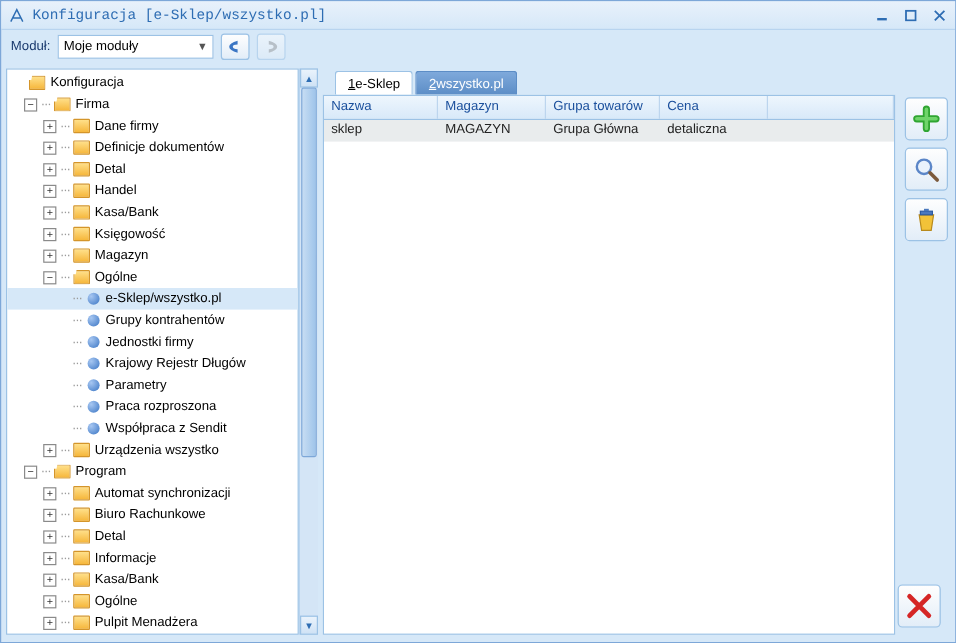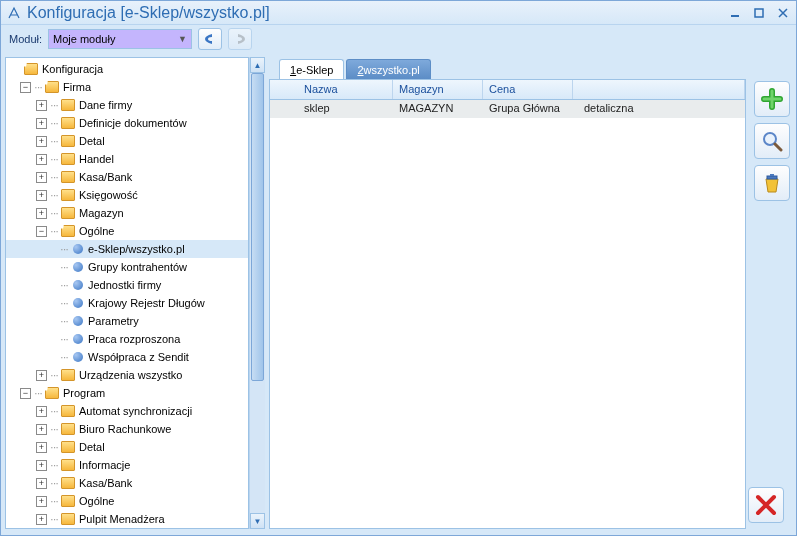--- a/index.html
+++ b/index.html
@@ -1,24 +1,24 @@
 <!DOCTYPE html>
 <html><head>
 <meta charset="utf-8">
 <style>
   * { box-sizing: border-box; margin: 0; padding: 0; font-family: Tahoma, sans-serif; font-size: 11px; }
   body { background: #d6e8f8; width: 797px; height: 536px; overflow: hidden; border: 1px solid #7da7d8; }
   .titlebar { height: 24px; background: linear-gradient(#e8f1fb,#d6e8f8); display: flex; align-items: center; padding: 0 6px; border-bottom: 1px solid #b8d4ef; }
   .title-icon { width: 14px; height: 14px; margin-right: 6px; color: #2e6db3; }
-  .title-text { color: #2e6db3; flex: 1; font-size: 16px; }
+  .title-text { color: #2e6db3; flex: 1; font-size: 12px; font-family: Liberation Mono, monospace; }
   .win-btns { display: flex; gap: 10px; }
   .win-btn { width: 14px; height: 14px; display:flex; align-items:center; justify-content:center; color: #2e6db3; cursor: pointer; }
   .toolbar { height: 28px; display:flex; align-items:center; padding: 0 8px; gap: 6px; }
   .toolbar-label { color: #1a3a6e; }
-  .dropdown { width: 144px; height: 20px; background: #c4b5fd; border: 1px solid #9cc2e5; display:flex; align-items:center; padding: 0 4px; justify-content: space-between; }
+  .dropdown { width: 130px; height: 20px; background: #ffffff; border: 1px solid #9cc2e5; display:flex; align-items:center; padding: 0 4px; justify-content: space-between; }
   .dropdown span.dd-arrow { color:#555; font-size:9px; }
   .tb-btn { width: 24px; height: 22px; background: linear-gradient(#fefefe,#e2edf8); border:1px solid #9cc2e5; border-radius:3px; display:flex; align-items:center; justify-content:center; }
   .tb-btn.disabled { opacity:.5; }
   .content { display:flex; height: calc(100% - 52px); padding: 4px 6px 6px 4px; gap: 4px; }
   .left-panel { width: 260px; display:flex; }
   .tree-wrap { flex:1; background:#fff; border:1px solid #9cc2e5; overflow:hidden; position:relative; }
   .tree { padding: 2px 0; }
   .tree-node { display:flex; align-items:center; height:18px; padding-left: 4px; white-space:nowrap; cursor:default; }
   .tree-node.selected { background:#d6e8f8; }
   .toggle { width:11px; height:11px; border:1px solid #8a8a8a; display:inline-flex; align-items:center; justify-content:center; margin-right:3px; font-size:9px; line-height:1; color:#333; background:#fff; }
@@ -36,21 +36,21 @@
   .tabs { display:flex; height:22px; align-items:flex-end; padding-left:10px; gap:0; }
   .tab { height:20px; padding: 0 10px; display:flex; align-items:center; border:1px solid #9cc2e5; border-bottom:none; border-radius:3px 3px 0 0; background:#fff; margin-right:2px; }
   .tab.inactive { background: linear-gradient(#7ea9db,#5c8dc6); color:#fff; border-color:#5c8dc6; }
   .tab .underline { text-decoration: underline; }
   .grid-wrap { flex:1; background:#fff; border:1px solid #9cc2e5; margin-right: 44px; }
   .grid-header { display:flex; height:20px; background: linear-gradient(#eef6fd,#d8e9f9); border-bottom:1px solid #9cc2e5; }
   .grid-header .col { border-right:1px solid #bcd5ee; padding:3px 6px; color:#1a4f9c; }
   .grid-row { display:flex; height:18px; }
   .grid-row.sel { background:#e9eced; }
   .grid-row .col { border-right:1px solid transparent; padding:2px 6px; color:#222; }
-  .col.c1 { width:95px;margin-left:28px; } .col.c2 { width:90px; } .col.c3 { width:95px; } .col.c4 { width:90px; } .col.c5 { flex:1; }
+  .col.c1 { width:95px; } .col.c2 { width:90px; } .col.c3 { width:95px; } .col.c4 { width:90px; } .col.c5 { flex:1; }
   .side-btns { position:absolute; right:0; top:24px; display:flex; flex-direction:column; gap:6px; }
   .side-btn { width:36px; height:36px; background:linear-gradient(#fefefe,#e2edf8); border:1px solid #9cc2e5; border-radius:4px; display:flex; align-items:center; justify-content:center; }
   .big-x { position:absolute; right:6px; bottom:6px; width:36px; height:36px; background:linear-gradient(#fefefe,#e2edf8); border:1px solid #9cc2e5; border-radius:4px; display:flex; align-items:center; justify-content:center; font-size:24px; font-weight:bold; color:#d52626; }
   svg { display:block; }
 </style>
 </head>
 <body>
 
 <div class="titlebar">
   <span class="title-icon">
@@ -267,20 +267,21 @@
         </div>
       <div class="tab inactive">
           <span class="underline">2</span>
           <span> wszystko.pl</span>
         </div>
     </div>
     <div class="grid-wrap">
       <div class="grid-header">
         <div class="col c1">Nazwa</div>
         <div class="col c2">Magazyn</div>
+        <div class="col c3">Grupa towarów</div>
         <div class="col c4">Cena</div>
         <div class="col c5"></div>
       </div>
       <div class="grid-row sel">
         <div class="col c1">sklep</div>
         <div class="col c2">MAGAZYN</div>
         <div class="col c3">Grupa Główna</div>
         <div class="col c4">detaliczna</div>
         <div class="col c5"></div>
       </div>

